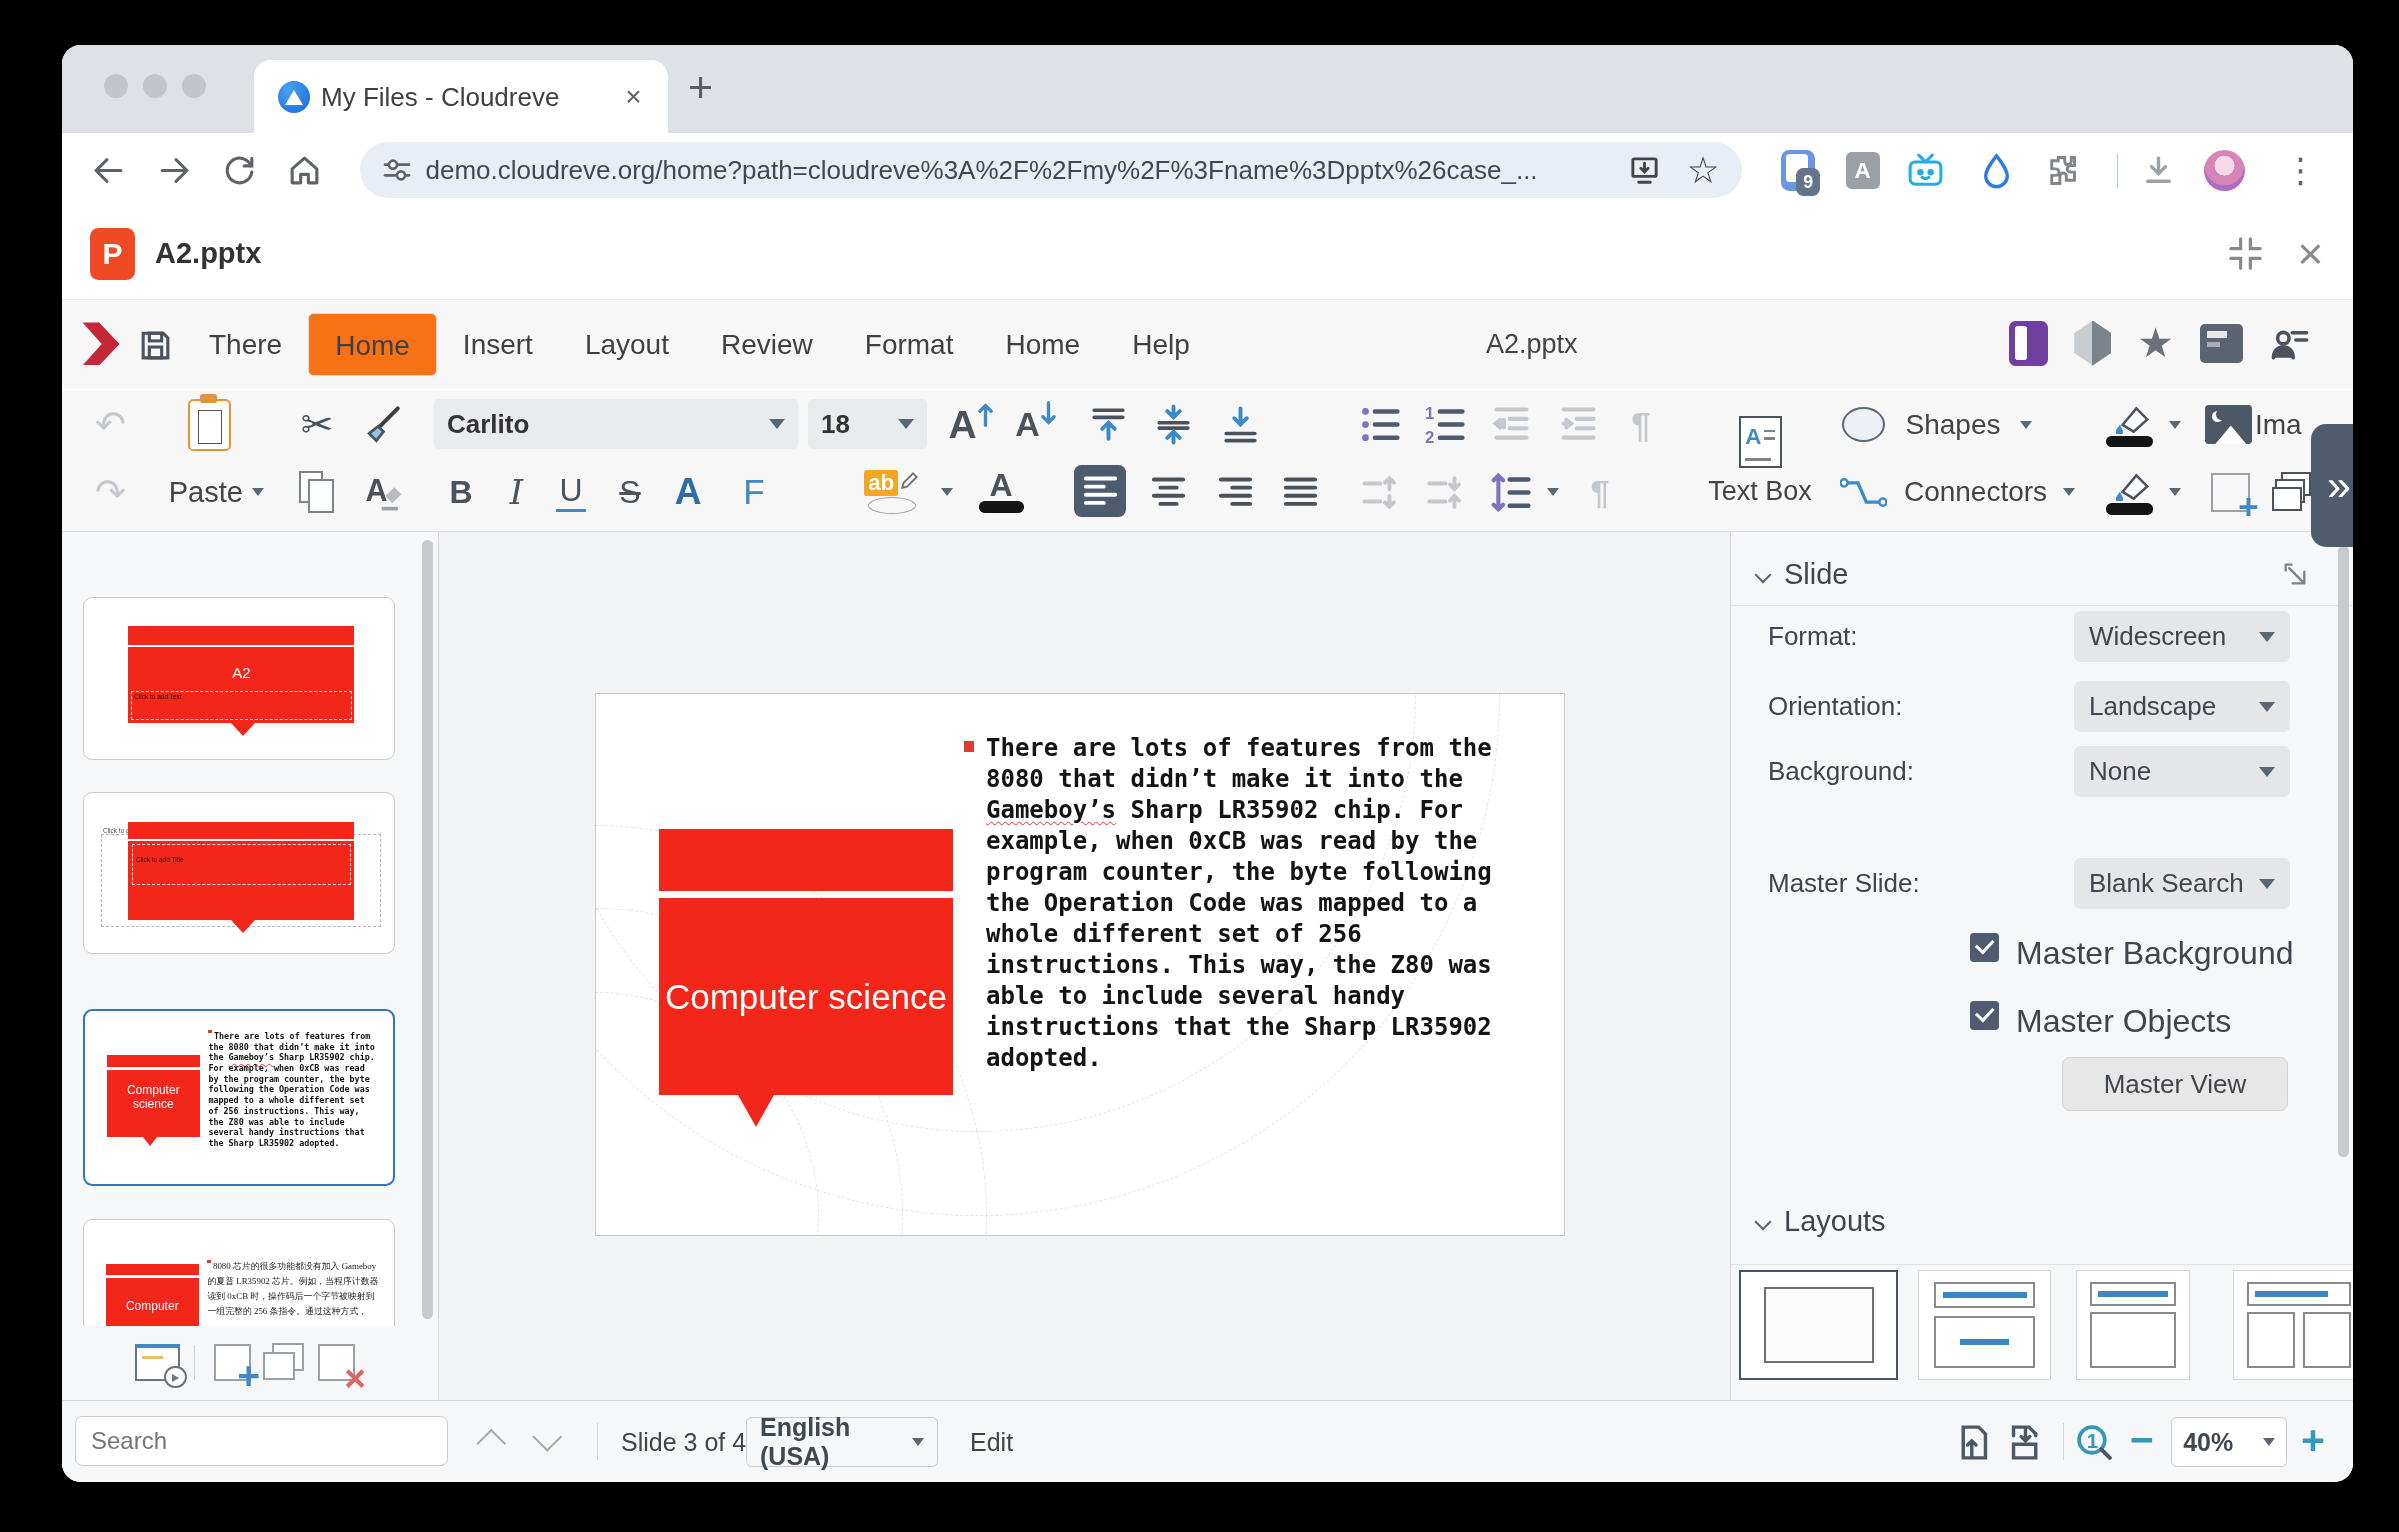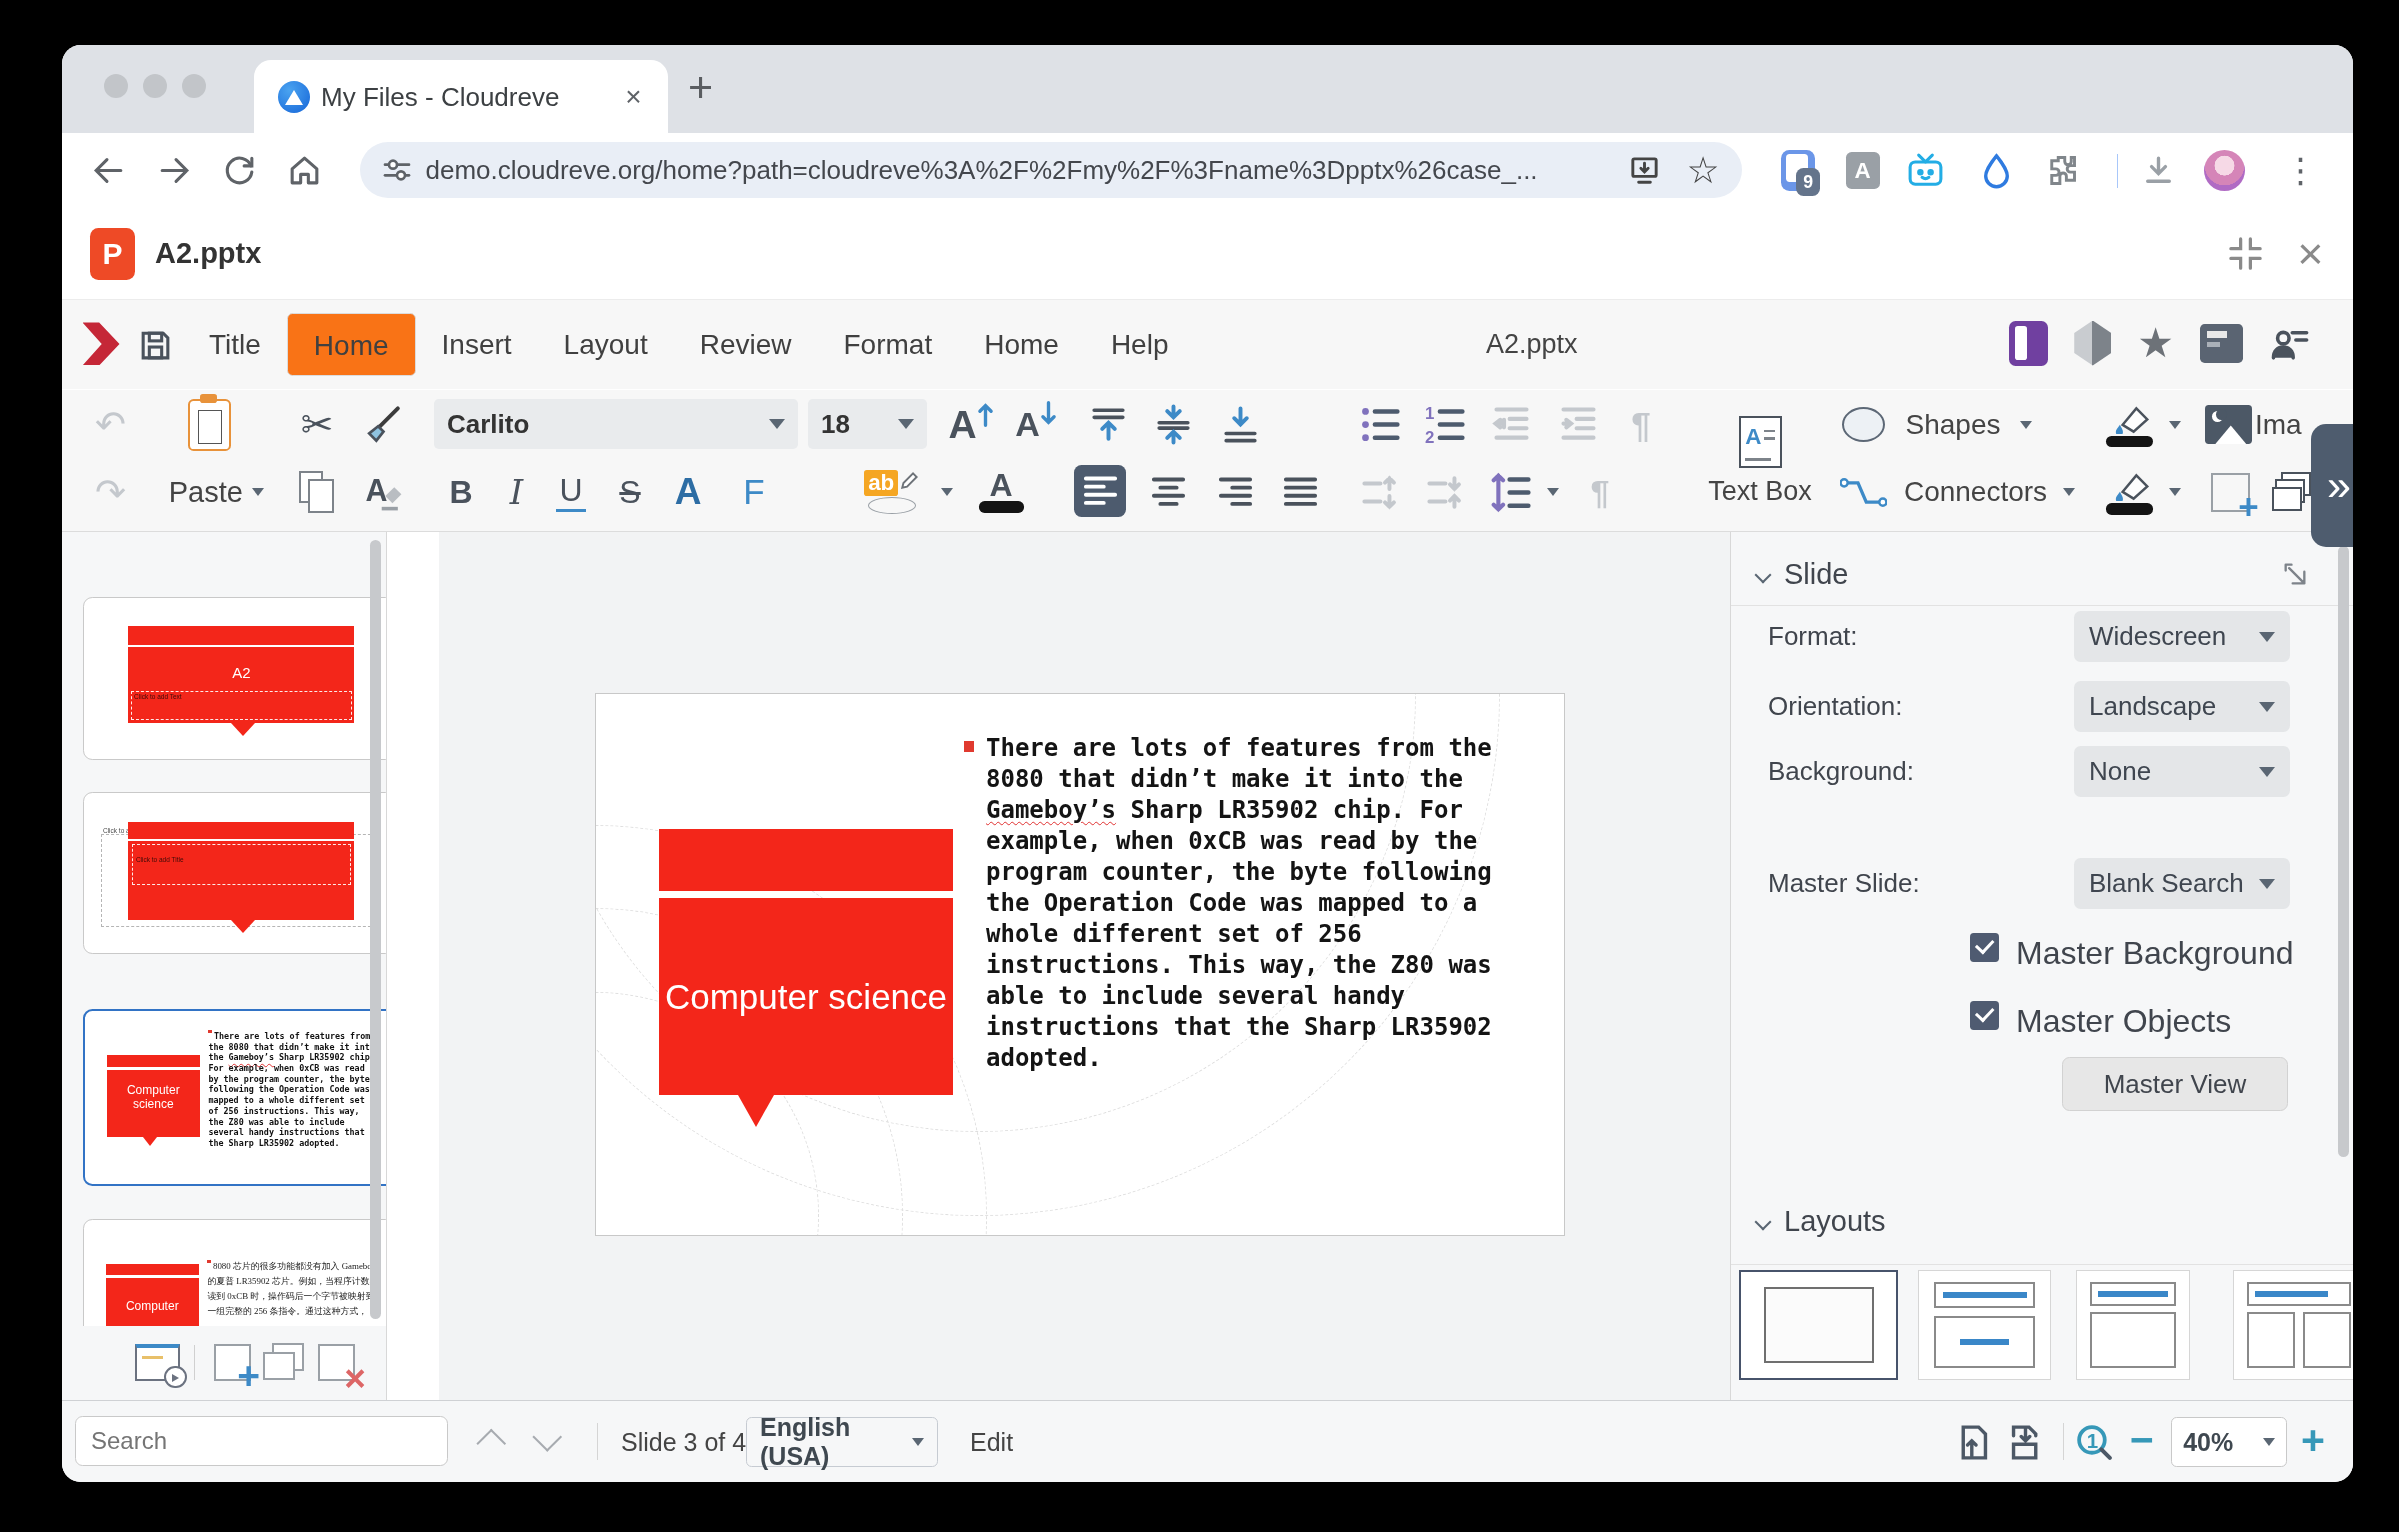--- a/index.html
+++ b/index.html
@@ -47,21 +47,21 @@
 .dis{color:#c4c8cd}
 .ddbox{position:absolute;background:#e9ebed;border-radius:4.7px;display:flex;align-items:center;justify-content:space-between;padding:0 13px;font-size:26px;color:#333;height:50px}
 .caret{width:0;height:0;border-left:8.4px solid transparent;border-right:8.4px solid transparent;border-top:10.3px solid #5a6673}
 .caret.sm{border-left-width:6.5px;border-right-width:6.5px;border-top-width:8.4px}
 .selbg{background:#4d5b6e;border-radius:7.5px}
 .bigbtn{position:absolute;left:1631px;top:5.6px;width:134px;height:132px;display:flex;flex-direction:column;align-items:center;justify-content:center;gap:7.5px;color:#444}
 .rlabel{font-size:27px;color:#444}
 .moretab{position:absolute;left:2249px;top:379px;width:56px;height:123px;background:#4e5c6e;border-radius:15px 0 0 15px;color:#fff;font-size:43px;display:flex;align-items:center;justify-content:center;z-index:5}
 
 .content{position:absolute;left:0;top:487px;width:100%;height:869px}
-.thumbs{position:absolute;left:0;top:0;width:325px;height:100%;background:#f6f7f8;border-right:0.9px solid #d8d8d8}
+.thumbs{position:absolute;left:0;top:0;width:377px;height:100%;background:#f6f7f8;border-right:0.9px solid #d8d8d8}
 .thumbview{position:absolute;left:0;top:0;width:100%;height:794px;overflow:hidden}
 .th{position:absolute;left:21.4px;width:312px;background:#fff;border:1.9px solid #c9c9c9;border-radius:9.3px;overflow:hidden}
 .th.sel{border:2.8px solid #3273c5}
 .red{background:#f3261a}
 .tri{width:0;height:0;border-left:12px solid transparent;border-right:12px solid transparent;border-top:13px solid #f3261a}
 .phtext{font-size:6.5px;color:rgba(0,0,0,.75);font-family:"Liberation Sans",sans-serif}
 .minimono{font-family:"DejaVu Sans Mono",monospace;font-weight:bold;font-size:8.4px;line-height:10.7px;color:#111}
 .sp{text-decoration:underline;text-decoration-style:wavy;text-decoration-color:#e03131;text-decoration-thickness:1.4px;text-underline-offset:2.8px}
 .panelbar{position:absolute;left:0;bottom:7.5px;width:100%;height:62px;display:flex;align-items:center}
 .pbi{display:flex;align-items:center;justify-content:center;width:52px;height:52px}
@@ -208,21 +208,21 @@
   <div class="menubar">
     <div class="logo"></div>
     <div class="ehbtn" style="left:71px;top:23px;color:#4a525c">
       <svg width="37" height="37" viewBox="0 0 24 24" fill="none" stroke="currentColor" stroke-width="2">
           <path d="M4 4h13l3 3v13H4z"></path>
           <rect x="8" y="4" width="8" height="5"></rect>
           <rect x="8" y="13" width="8" height="7"></rect>
         </svg>
     </div>
     <div class="mitems">
-      <div class="mi">Title</div>
+      <div class="mi">There</div>
       <div class="mi active">Home</div>
       <div class="mi">Insert</div>
       <div class="mi">Layout</div>
       <div class="mi">Review</div>
       <div class="mi">Format</div>
       <div class="mi">Home</div>
       <div class="mi">Help</div>
     </div>
     <div class="docname">A2.pptx</div>
     <div class="hicons">

